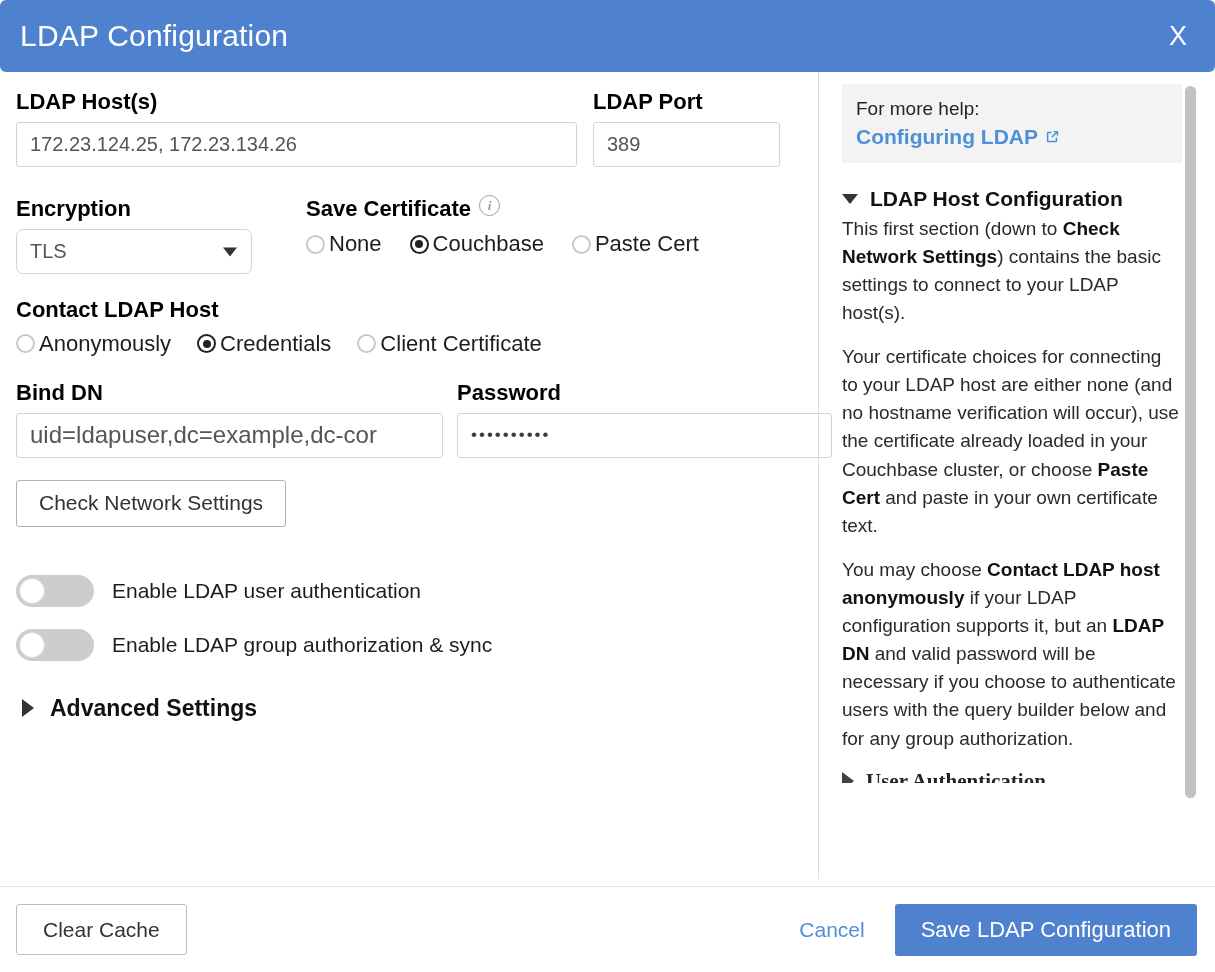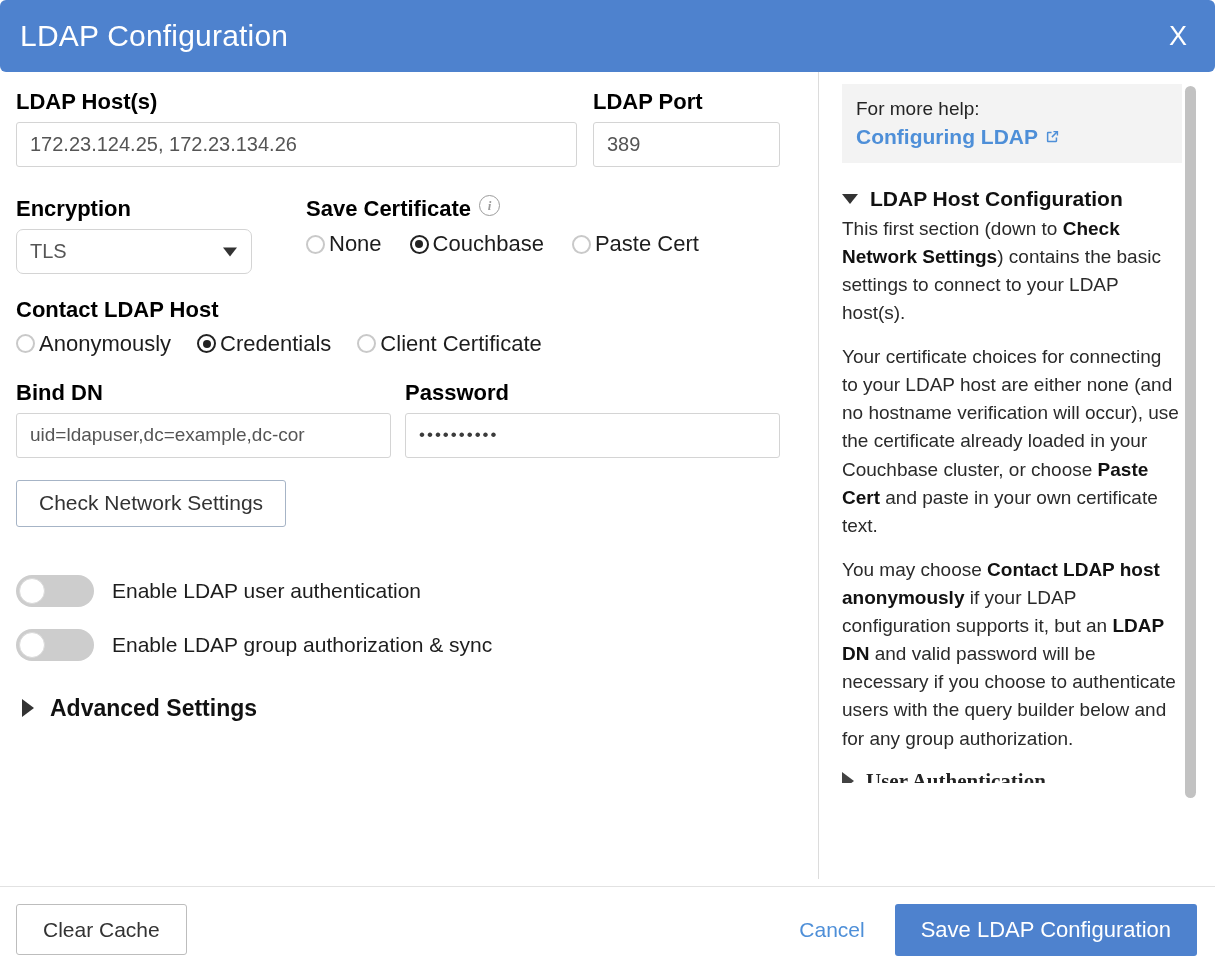--- a/index.html
+++ b/index.html
@@ -105,21 +105,21 @@
     font-family: "Liberation Sans", sans-serif;
     font-size: 20px;
     color: #555555;
     padding: 0 13px;
     outline: none;
     display: flex;
     align-items: center;
   }
   .host-input { width: 561px; }
   .port-input { width: 187px; }
-  .binddn-input { width: 375px; font-size: 19px; }
+  .binddn-input { width: 427px; font-size: 24px; }
   .password-input { width: 375px; letter-spacing: 2px; color: #3b3b3b; font-size: 17px; }
 
   .col-hosts { width: 577px; }
   .col-port  { width: 200px; }
 
   .mt-1 { margin-top: 30px; }
   .mt-2 { margin-top: 24px; }
 
   .select-box {
     position: relative;

